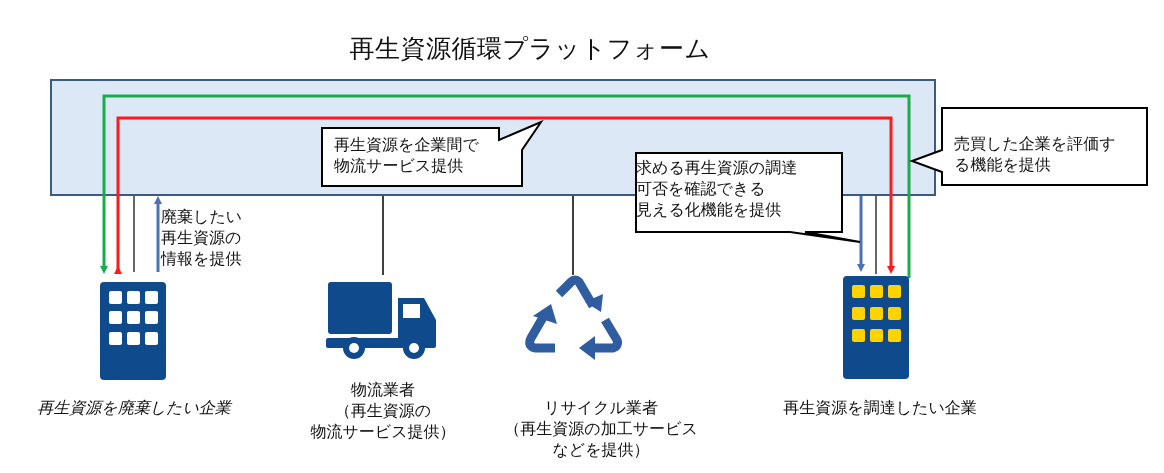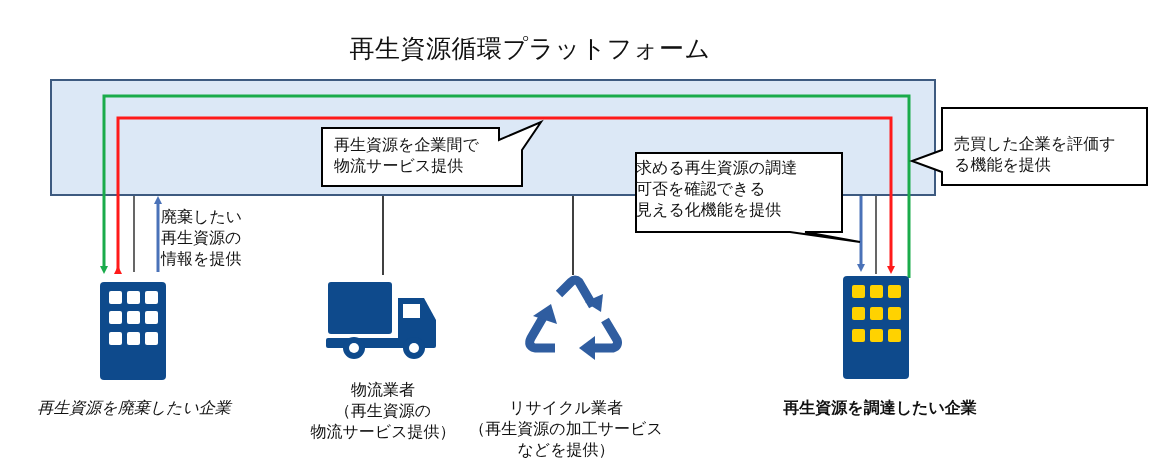--- a/index.html
+++ b/index.html
@@ -109,16 +109,16 @@
 る機能を提供</div>
 
 <div class="txt" style="left:161px; top:206px;">廃棄したい
 再生資源の
 情報を提供</div>
 
 <div class="txt label-center" style="left:0px; width:268px; top:397px;font-style:italic;">再生資源を廃棄したい企業</div>
 <div class="txt label-center" style="left:263px; width:240px; top:379px;">物流業者
 （再生資源の
 物流サービス提供）</div>
-<div class="txt label-center" style="left:446px; width:240px; top:397px;">リサイクル業者
+<div class="txt label-center" style="left:481px; width:240px; top:397px;">リサイクル業者
 （再生資源の加工サービス
 などを提供）</div>
-<div class="txt label-center" style="left:760px; width:240px; top:397px;font-weight:bold;">再生資源を調達したい企業</div>
+<div class="txt label-center" style="left:760px; width:240px; top:397px;">再生資源を調達したい企業</div>
 
 </body></html>

